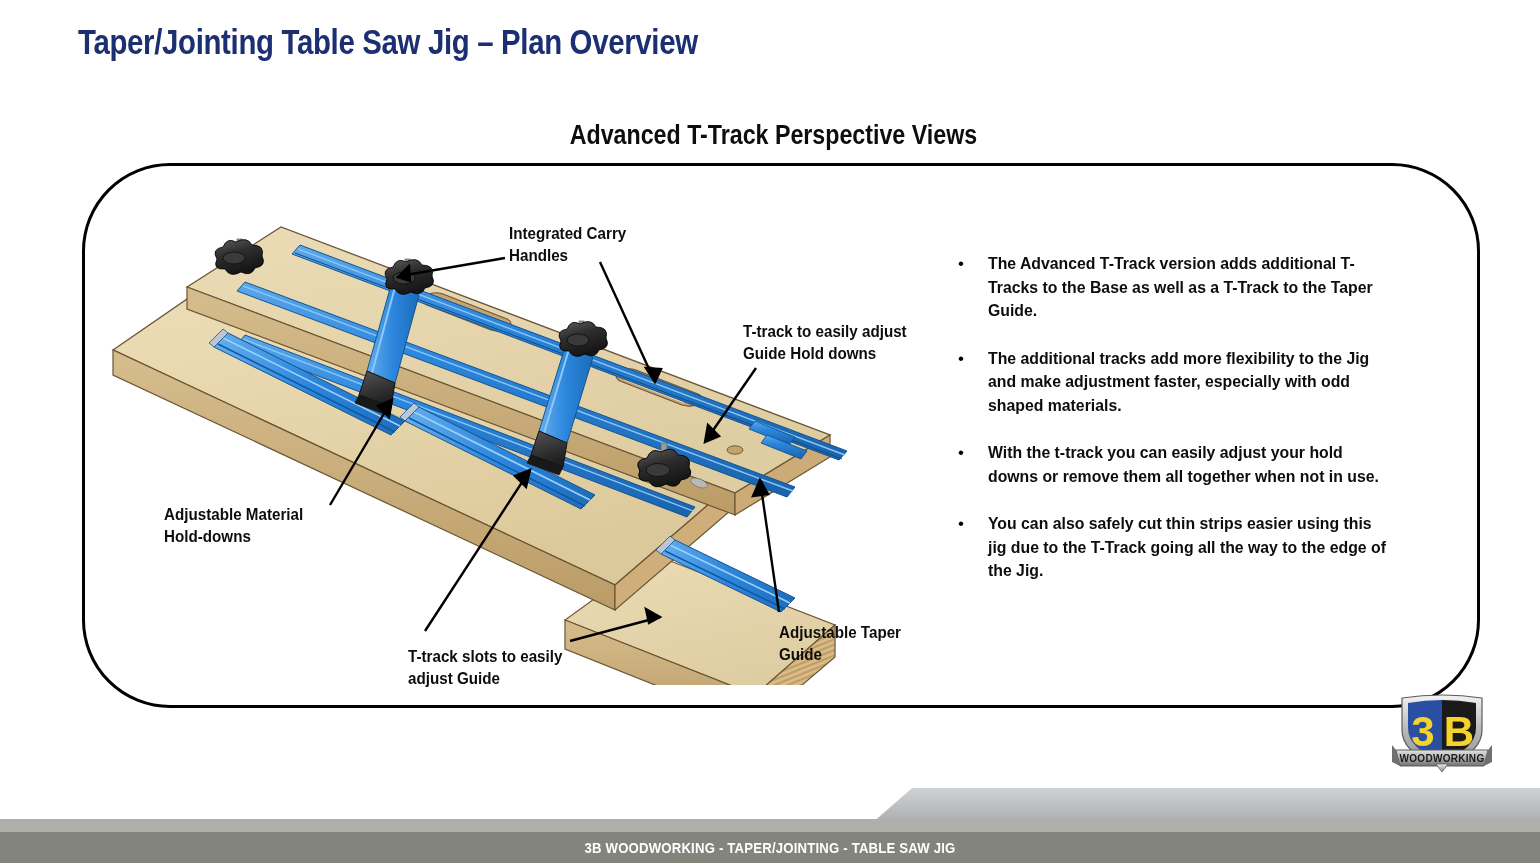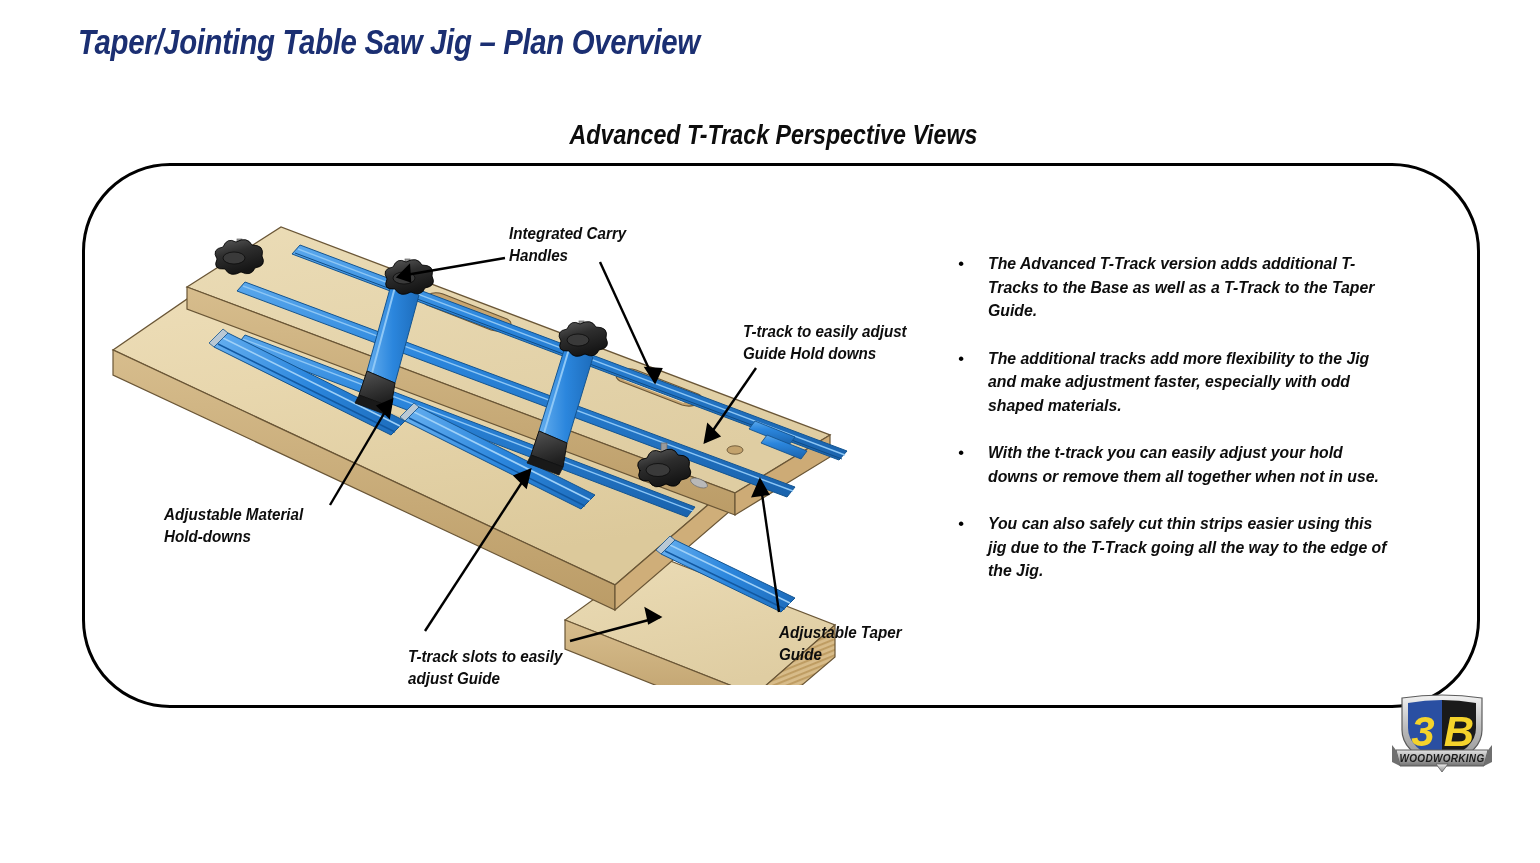--- a/index.html
+++ b/index.html
@@ -3,21 +3,21 @@
 <meta charset="utf-8">
 <title>Taper/Jointing Table Saw Jig</title>
 <style>
   html,body{margin:0;padding:0;}
   body{
     width:1540px;height:863px;
     background:#ffffff;
     font-family:"Liberation Sans", sans-serif;
     overflow:hidden;position:relative;
   }
-  .slide{position:absolute;left:0;top:0;width:1540px;height:798px;font-style:italic;}
+  .slide{position:absolute;left:0;top:0;width:1540px;height:798px;}
 
   
   .page-title{
     position:absolute;left:78px;top:22px;
     font-size:35px;font-weight:bold;
     color:#1b2f72;
     letter-spacing:-0.4px;
     transform:scaleX(0.84);transform-origin:left center;
     white-space:nowrap;
   }
@@ -355,14 +355,20 @@
 
       <polygon points="4,60 96,60 92,76 8,76" fill="url(#banner)" stroke="#5c5c5c" stroke-width="1"></polygon>
       <polygon points="4,60 0,55 0,72 8,76" fill="#6f6f6f"></polygon>
       <polygon points="96,60 100,55 100,72 92,76" fill="#6f6f6f"></polygon>
       <text x="50" y="72" font-family="'Liberation Sans', sans-serif" font-size="10" font-weight="bold" fill="#1a1a1a" text-anchor="middle" letter-spacing="0.3">WOODWORKING</text>
 
       <polygon points="44,74 56,74 50,82" fill="url(#silver)" stroke="#5c5c5c" stroke-width="0.8"></polygon>
     </svg>
   </div>
 
+  <div class="footer-wrap">
+    <div class="footer-slab"></div>
+    <div class="footer-lightbar"></div>
+    <div class="footer-band"></div>
+    <div class="footer-text">3B WOODWORKING - TAPER/JOINTING  - TABLE SAW JIG</div>
+  </div>
 
 </div>
 
 </body></html>

